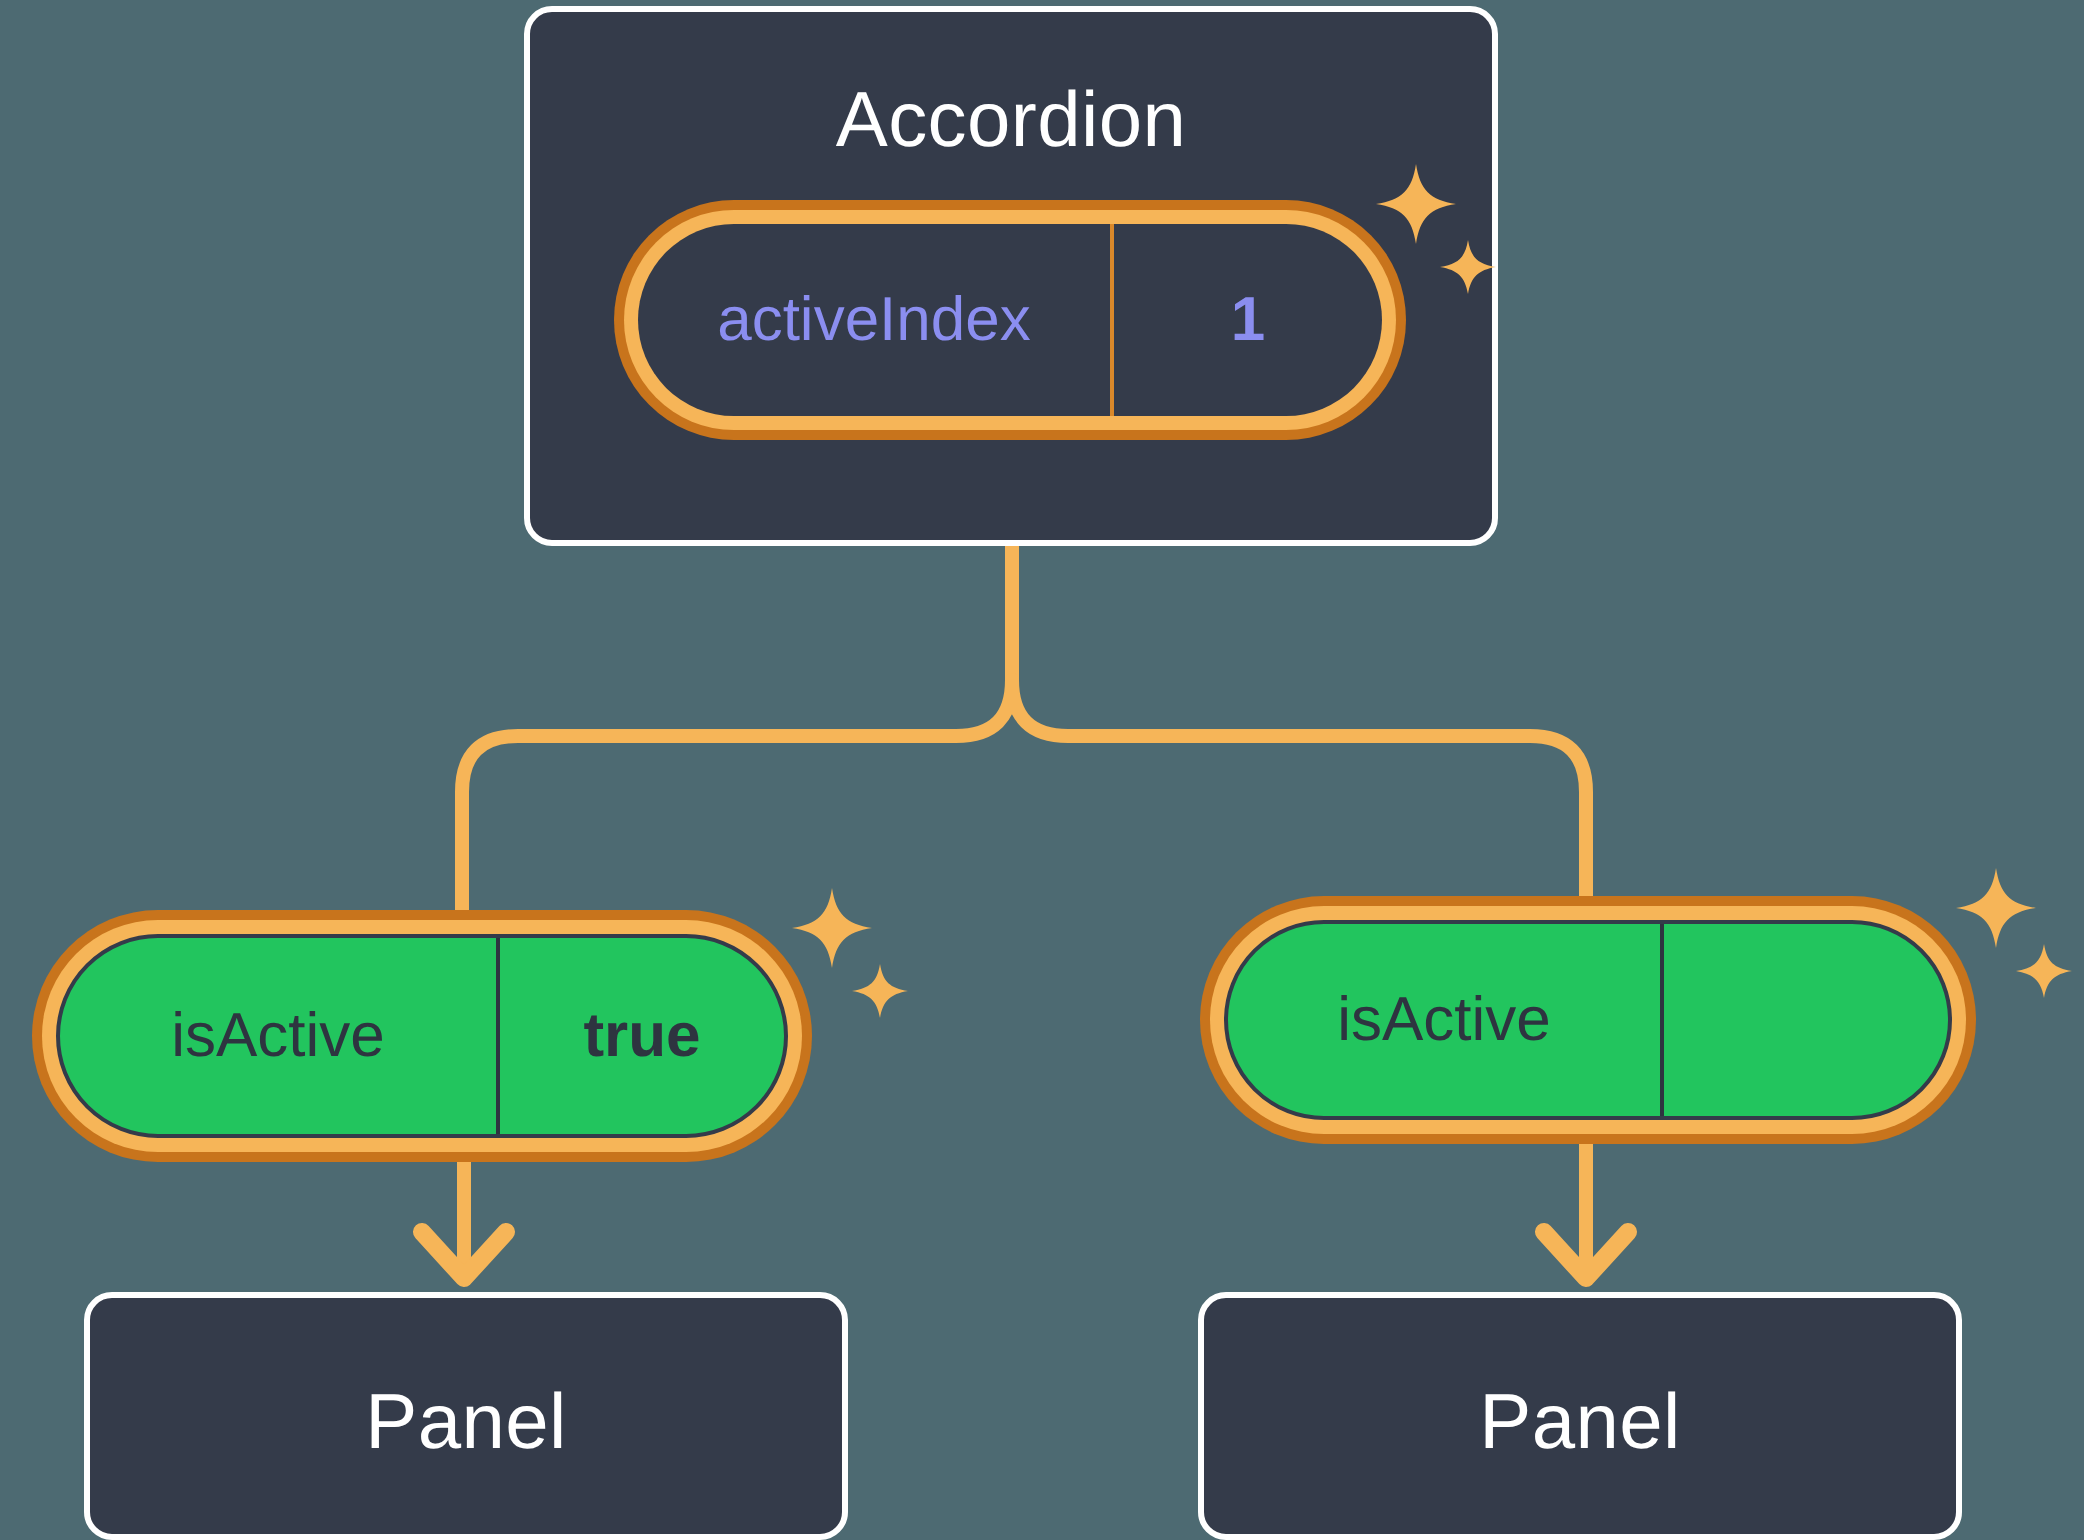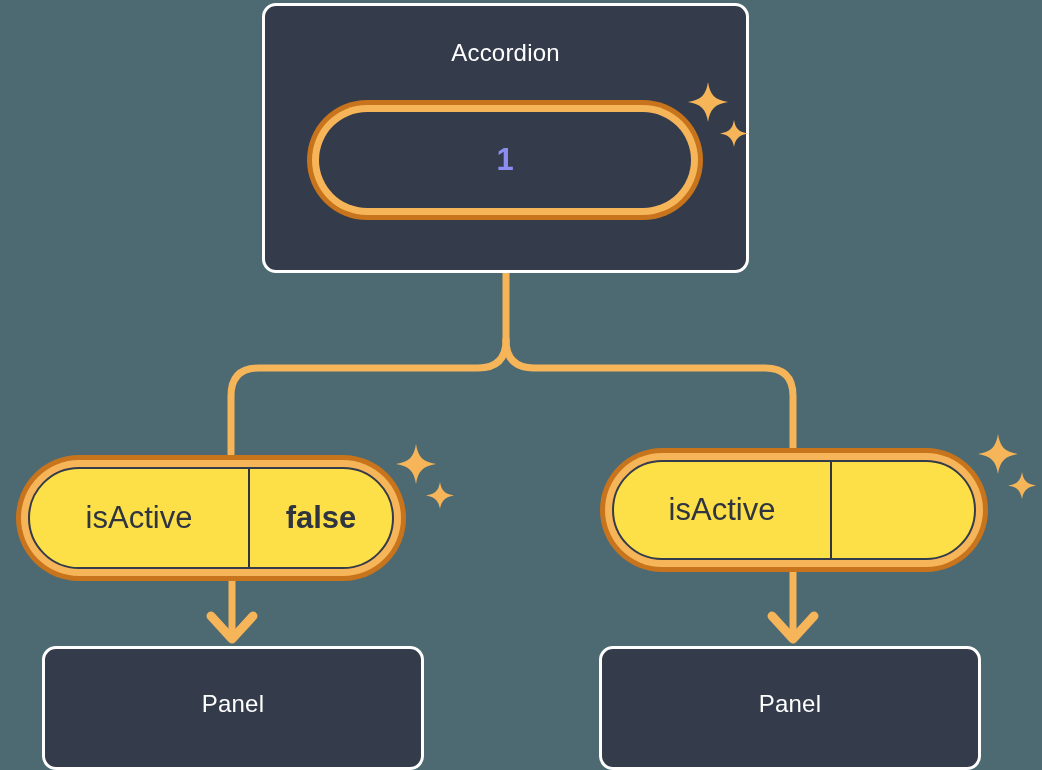--- a/index.html
+++ b/index.html
@@ -32,21 +32,21 @@
     border: 3px solid #ffffff;
     border-radius: 14px;
     box-sizing: border-box;
   }
   .comp-title {
     position: absolute;
     left: 0;
     width: 100%;
     text-align: center;
     color: #ffffff;
-    font-size: 24px;
+    font-size: 39px;
     font-weight: 400;
     letter-spacing: .2px;
     white-space: nowrap;
   }
 
   #accordion-box { left: 262px; top: 3px; width: 487px; height: 270px; }
   #accordion-box .comp-title { top: 33px; }
 
   #panel-left-box  { left: 42px;  top: 646px; width: 382px; height: 124px; }
   #panel-right-box { left: 599px; top: 646px; width: 382px; height: 124px; }
@@ -97,21 +97,21 @@
     font-size: 31px;
     border-right: 2px solid #d9882a;
   }
   #pill-accordion .pill-value {
     color: #8b8ef0;
     font-size: 31px;
     font-weight: 700;
   }
 
   
-  .pill-bool .pill-inner { background: #fde047; border: 2px solid #343b4a; }
+  .pill-bool .pill-inner { background: #22c55e; border: 2px solid #343b4a; }
   .pill-bool .pill-key {
     color: #2e3440;
     font-size: 31px;
     border-right: 2px solid #2e3440;
   }
   .pill-bool .pill-value {
     color: #2e3440;
     font-size: 31px;
     font-weight: 700;
   }
@@ -145,35 +145,36 @@
     <path d="M 772 616 L 793 639 L 814 616" fill="none" stroke="#f6b558" stroke-width="9" stroke-linecap="round" stroke-linejoin="round"></path>
   </svg>
 
   <div class="comp-box" id="accordion-box">
     <div class="comp-title">Accordion</div>
   </div>
 
   <div class="pill-outer" id="pill-accordion">
     <div class="pill-mid">
       <div class="pill-inner">
+        <div class="pill-cell pill-key">activeIndex</div>
         <div class="pill-cell pill-value">1</div>
       </div>
     </div>
   </div>
 
   <svg class="sparkle-group" id="sparkle-accordion" viewBox="0 0 66 72">
     <path fill="#f6b558" d="M22 0 C24 13 29 18 42 20 C29 22 24 27 22 40 C20 27 15 22 2 20 C15 18 20 13 22 0 Z"></path>
     <path fill="#f6b558" d="M48 38 C49.5 47 53 50 62 51.5 C53 53 49.5 56.5 48 65 C46.5 56.5 43 53 34 51.5 C43 50 46.5 47 48 38 Z"></path>
   </svg>
 
   <div class="pill-outer pill-bool" id="pill-left">
     <div class="pill-mid">
       <div class="pill-inner">
         <div class="pill-cell pill-key">isActive</div>
-        <div class="pill-cell pill-value">false</div>
+        <div class="pill-cell pill-value">true</div>
       </div>
     </div>
   </div>
 
   <svg class="sparkle-group" id="sparkle-left" viewBox="0 0 64 72">
     <path fill="#f6b558" d="M22 2 C24 15 29 20 42 22 C29 24 24 29 22 42 C20 29 15 24 2 22 C15 20 20 15 22 2 Z"></path>
     <path fill="#f6b558" d="M46 40 C47.5 49 51 52 60 53.5 C51 55 47.5 58.5 46 67 C44.5 58.5 41 55 32 53.5 C41 52 44.5 49 46 40 Z"></path>
   </svg>
 
   <div class="comp-box" id="panel-left-box">

